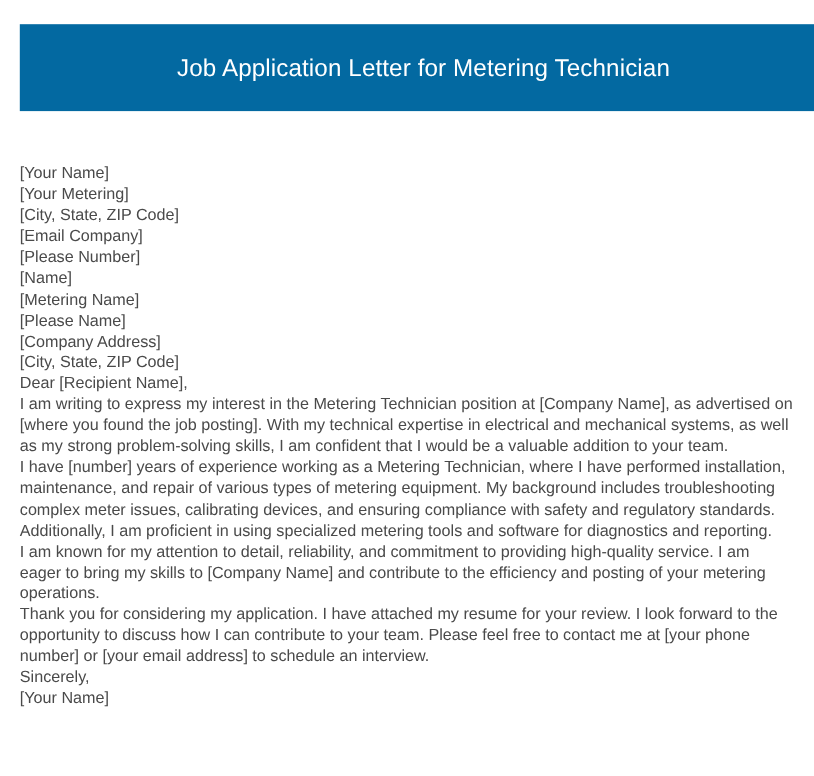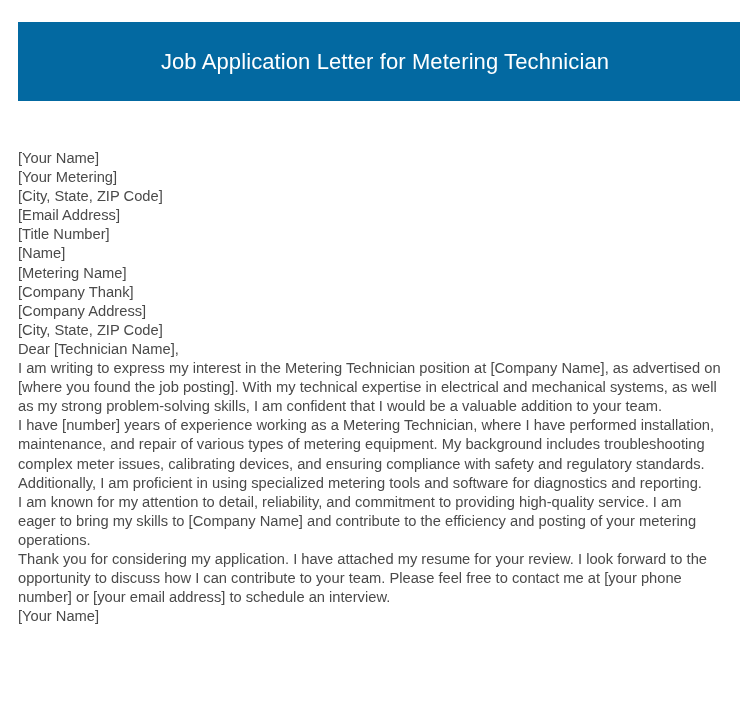--- a/index.html
+++ b/index.html
@@ -80,36 +80,37 @@
   <div id="header-banner">
     <div id="header-title">Job Application Letter for Metering Technician</div>
   </div>
 
   <div id="letter-body">
 
     <div class="block">
       <span class="letter-line">[Your Name]</span>
       <span class="letter-line">[Your Metering]</span>
       <span class="letter-line">[City, State, ZIP Code]</span>
-      <span class="letter-line">[Email Address]</span>
-      <span class="letter-line">[Title Number]</span>
+      <span class="letter-line">[Email Company]</span>
+      <span class="letter-line">[Please Number]</span>
       <span class="letter-line">[Name]</span>
     </div>
 
     <div class="block">
       <span class="letter-line">[Metering Name]</span>
-      <span class="letter-line">[Company Thank]</span>
+      <span class="letter-line">[Please Name]</span>
       <span class="letter-line">[Company Address]</span>
       <span class="letter-line">[City, State, ZIP Code]</span>
     </div>
 
-    <span class="letter-line">Dear [Technician Name],</span>
+    <span class="letter-line">Dear [Recipient Name],</span>
 
     <span class="letter-line">I am writing to express my interest in the Metering Technician position at [Company Name], as advertised on [where you found the job posting]. With my technical expertise in electrical and mechanical systems, as well as my strong problem-solving skills, I am confident that I would be a valuable addition to your team.</span>
     <span class="letter-line">I have [number] years of experience working as a Metering Technician, where I have performed installation, maintenance, and repair of various types of metering equipment. My background includes troubleshooting complex meter issues, calibrating devices, and ensuring compliance with safety and regulatory standards. Additionally, I am proficient in using specialized metering tools and software for diagnostics and reporting.</span>
     <span class="letter-line">I am known for my attention to detail, reliability, and commitment to providing high-quality service. I am eager to bring my skills to [Company Name] and contribute to the efficiency and posting of your metering operations.</span>
     <span class="letter-line">Thank you for considering my application. I have attached my resume for your review. I look forward to the opportunity to discuss how I can contribute to your team. Please feel free to contact me at [your phone number] or [your email address] to schedule an interview.</span>
 
+    <span class="letter-line">Sincerely,</span>
     <span class="letter-line">[Your Name]</span>
 
   </div>
 
 </div>
 
 </body></html>

